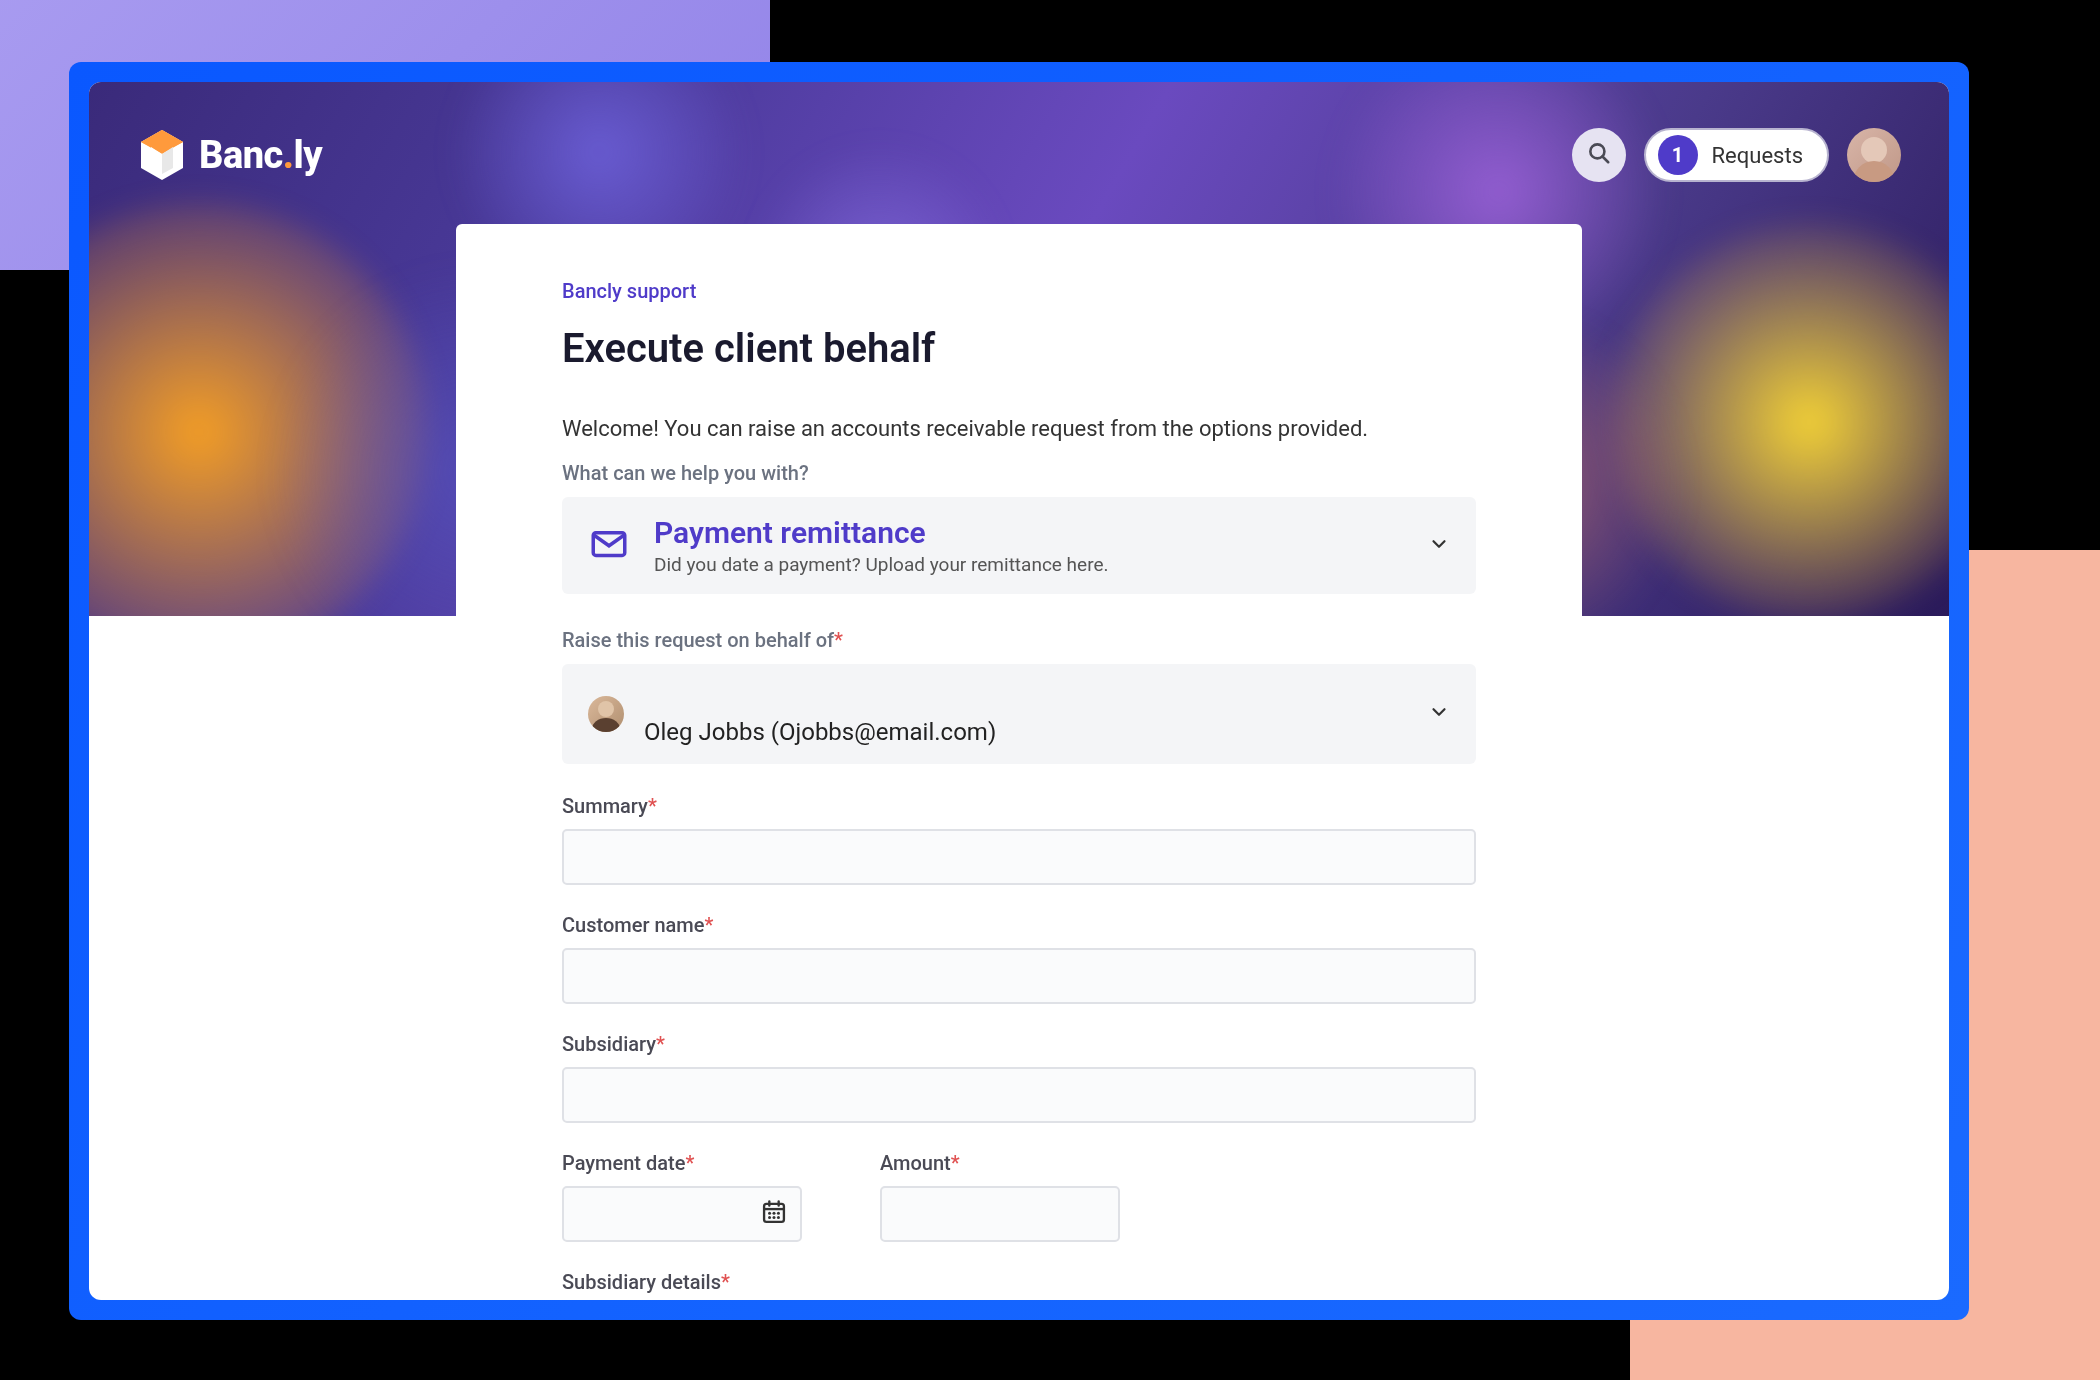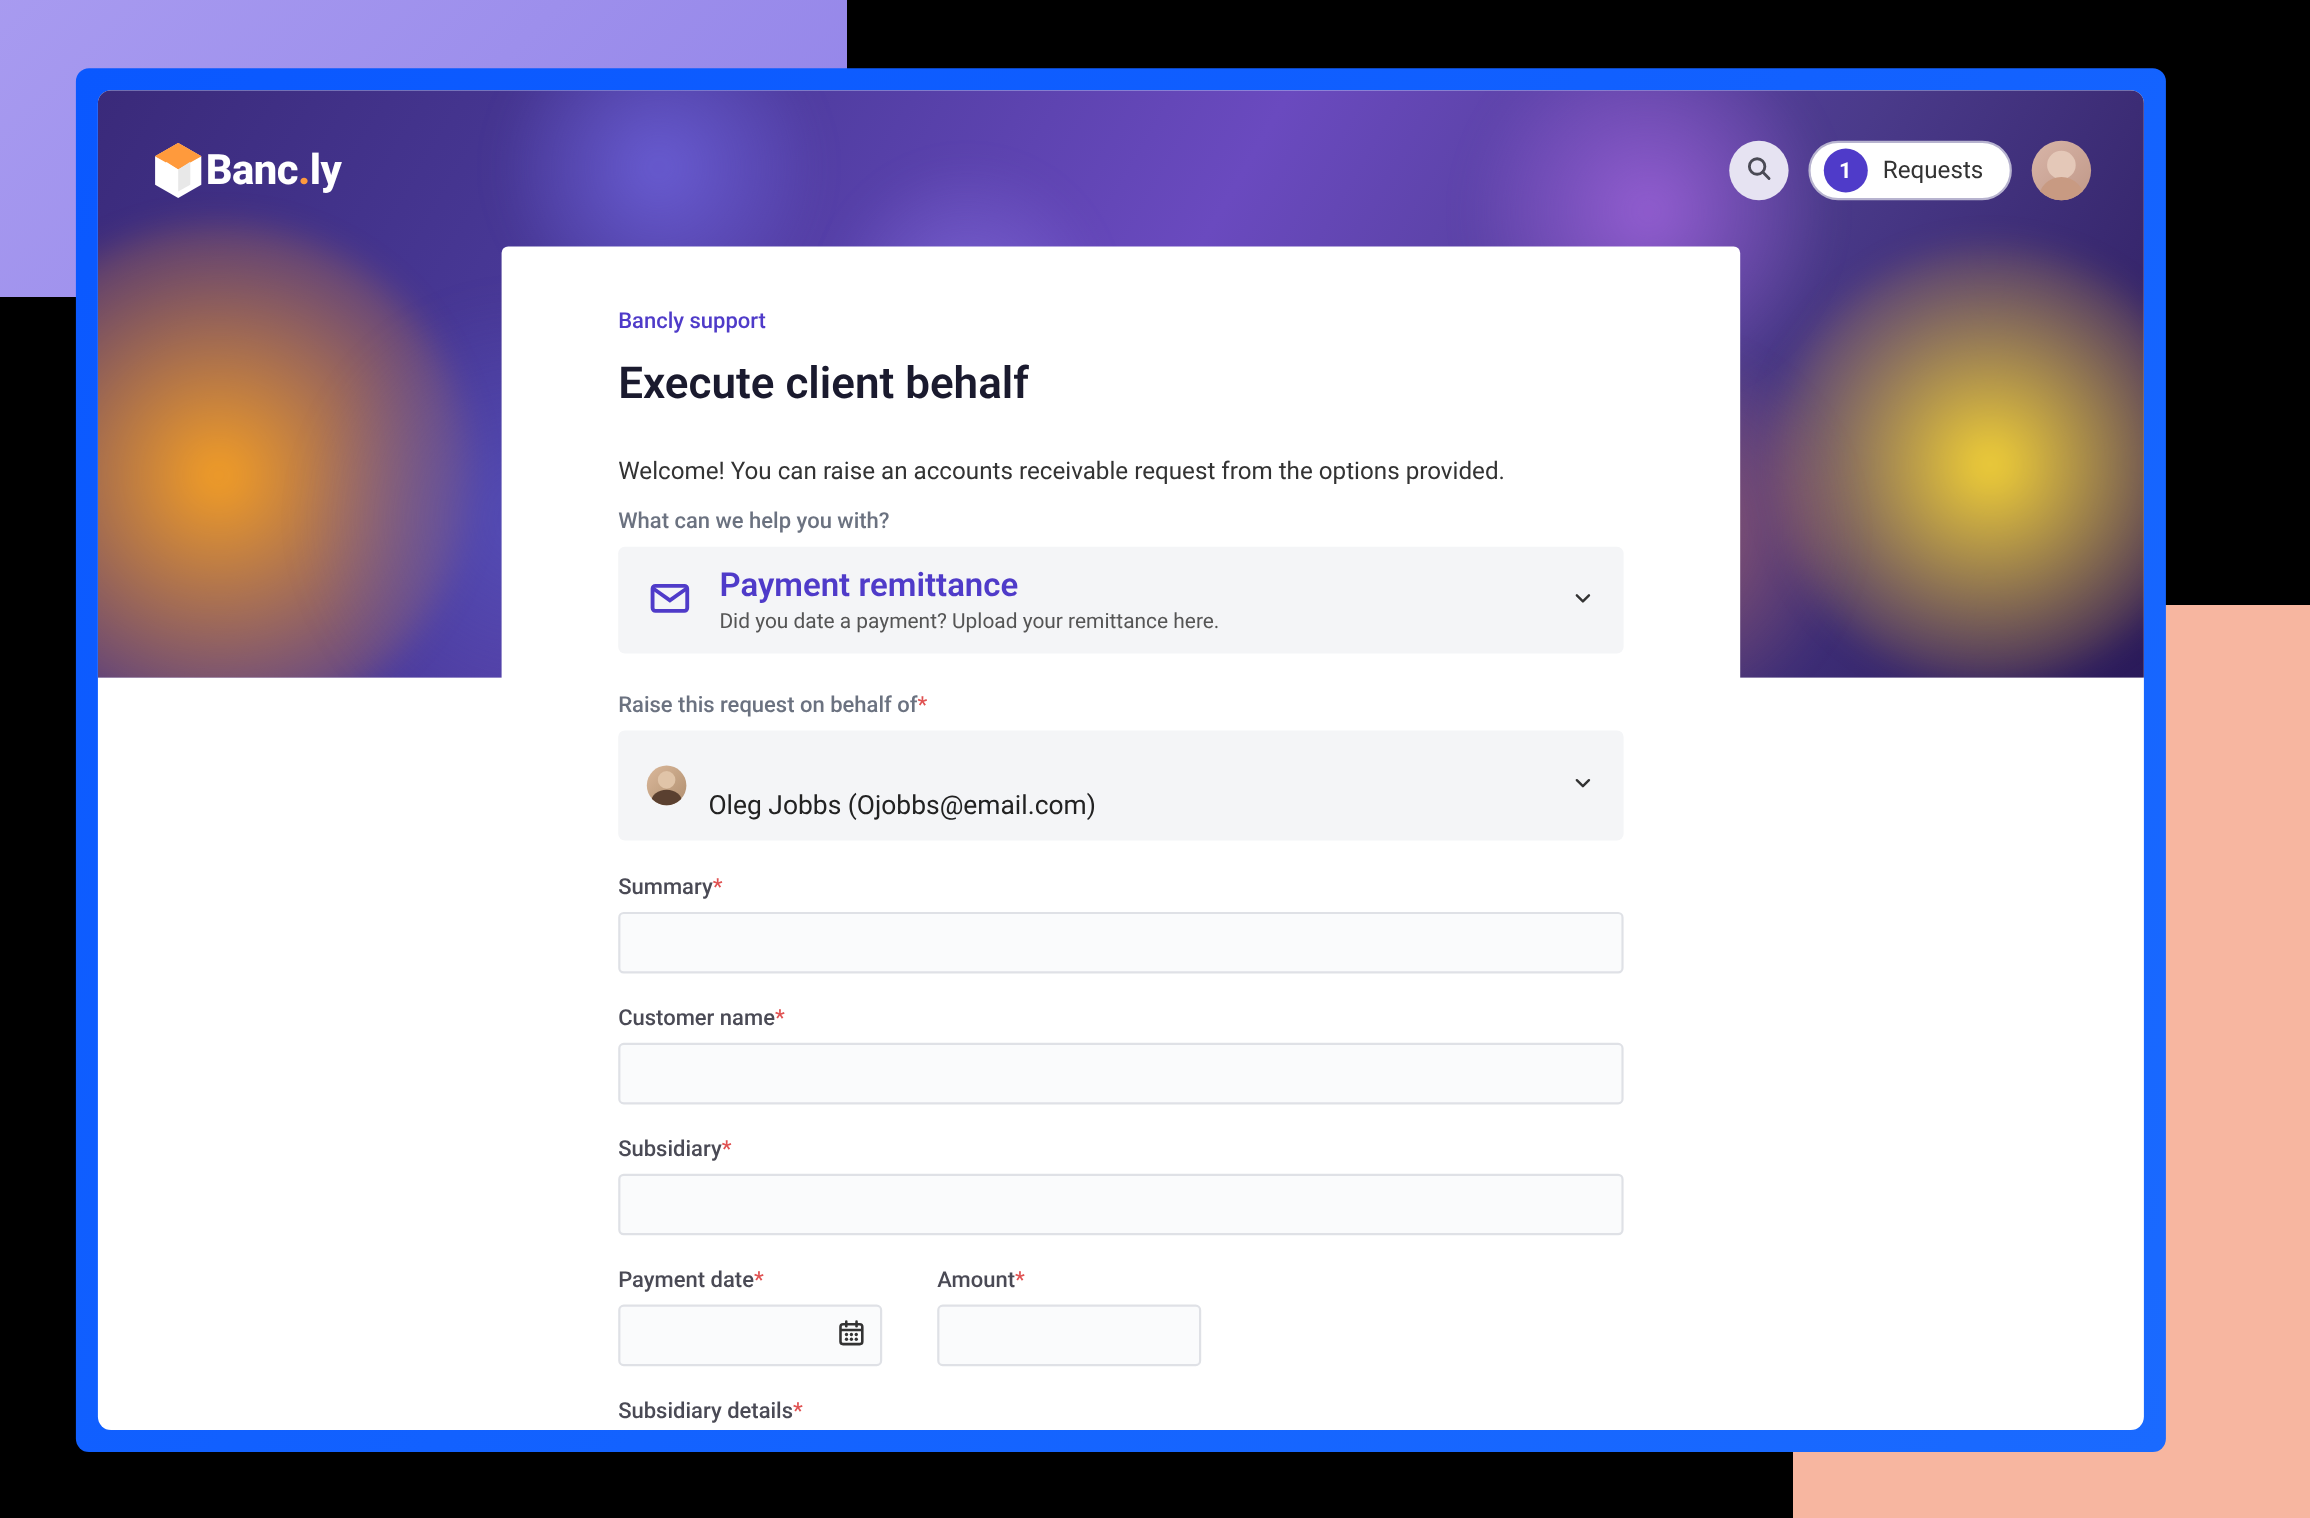--- a/index.html
+++ b/index.html
@@ -72,20 +72,21 @@
       top: 0; left: 0; right: 0;
       height: 146px;
       display: flex;
       align-items: center;
       padding: 0 48px;
       z-index: 20;
     }
     .logo {
       display: flex;
       align-items: center;
+      gap: 12px;
     }
     .logo-mark svg { display: block; }
     .logo-text {
       color: #fff;
       font-size: 38px;
       font-weight: 800;
       letter-spacing: -0.5px;
     }
     .logo-dot { color: #ff9a3c; }
 
@@ -237,21 +238,21 @@
     .field-label { font-size: 20px; color: #4a4a55; font-weight: 500; margin-bottom: 11px; display: block; }
     .text-input, .date-input {
       width: 100%;
       height: 56px;
       border: 2px solid #dfe1e6;
       border-radius: 5px;
       background: #fafbfc;
       font-size: 20px;
       padding: 0 16px;
     }
-    .row { display: flex; gap: 50px; }
+    .row { display: flex; gap: 78px; }
     .col-sm { width: 240px; }
 
     .date-wrap { position: relative; }
     .date-wrap .cal-icon {
       position: absolute;
       right: 14px; top: 50%;
       transform: translateY(-50%);
       pointer-events: none;
     }
   </style>

